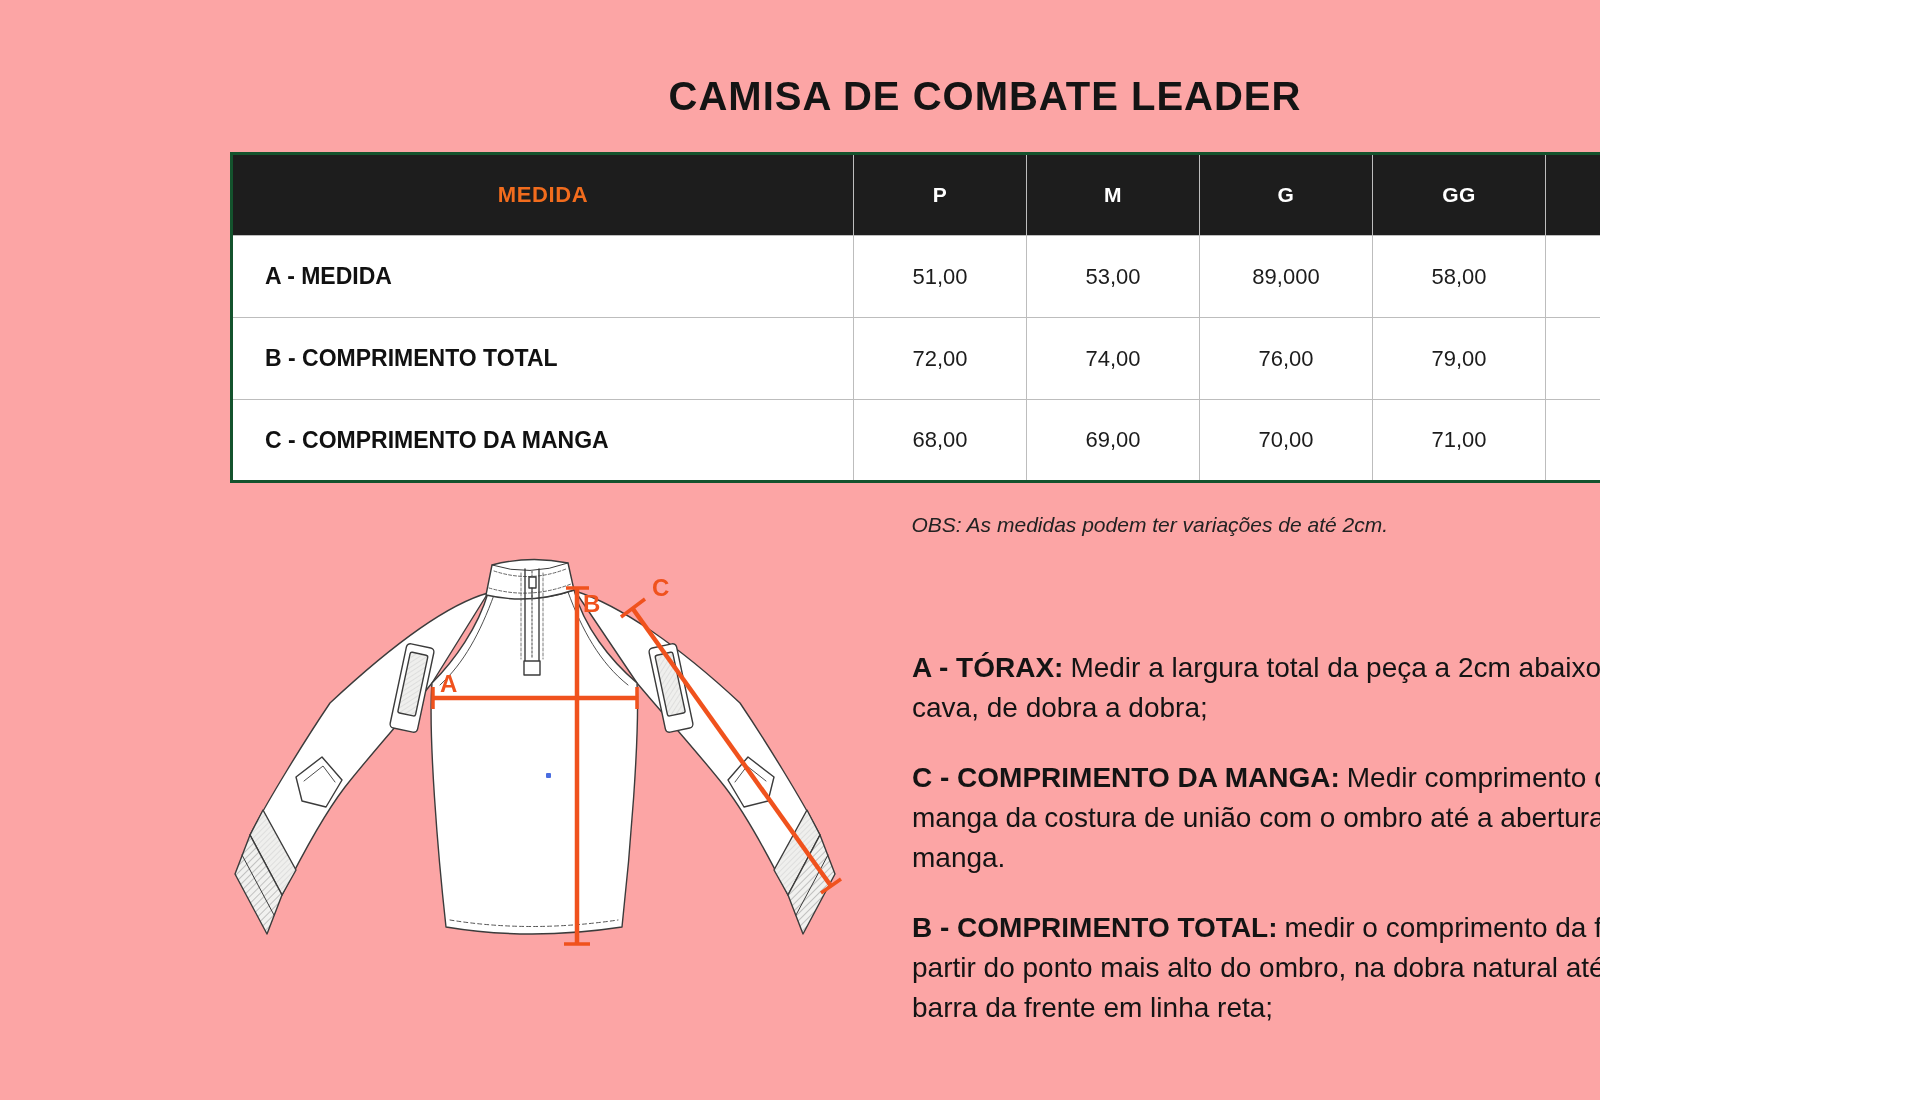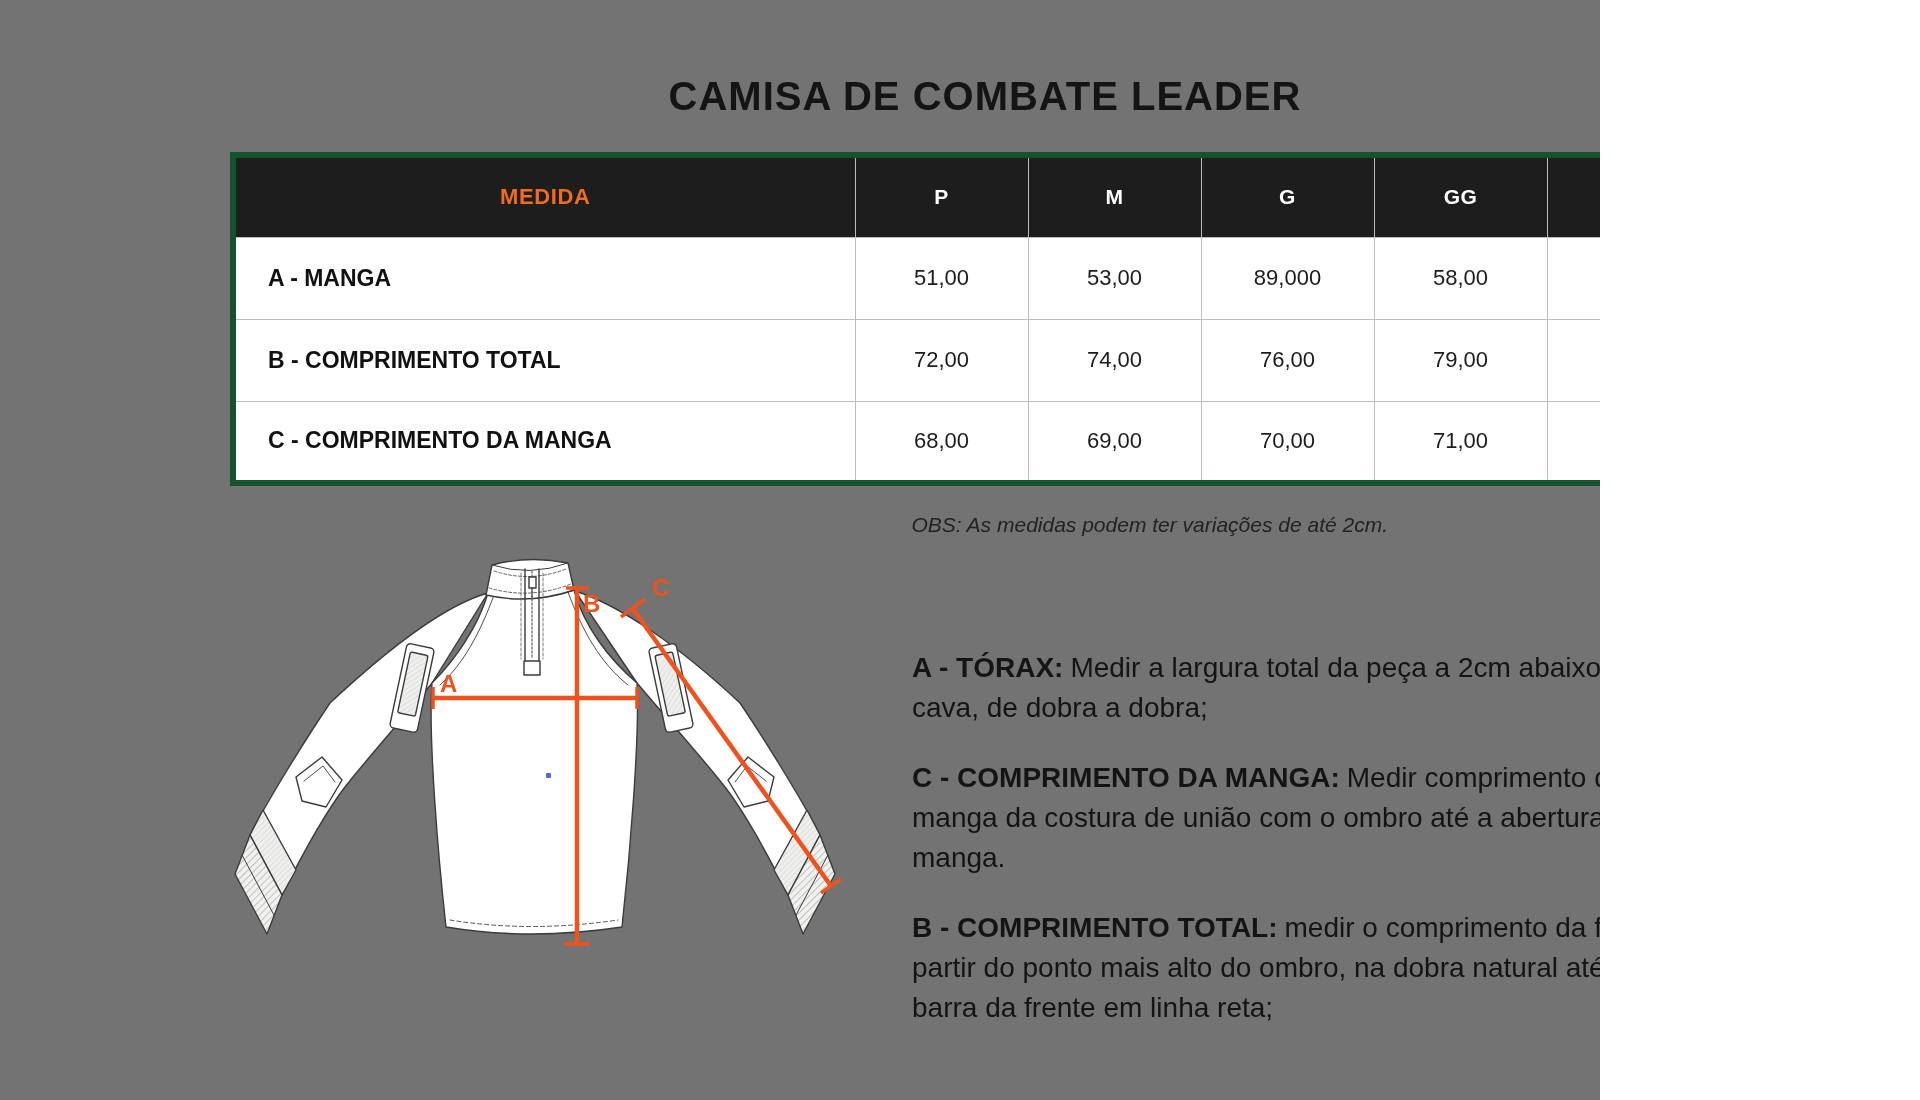--- a/index.html
+++ b/index.html
@@ -1,27 +1,27 @@
 <!DOCTYPE html>
 <html><head>
 <meta charset="utf-8">
 <style>
   html,body{margin:0;padding:0;background:#ffffff;}
   .canvas{
-    position:relative; width:1600px; height:1100px; background:#737373;
+    position:relative; width:1600px; height:1100px; background:#fca5a5;
     font-family:"Liberation Sans", sans-serif; color:#161616; overflow:hidden;
   }
   .title{
     position:absolute; left:230px; top:74px; width:1510px;
     text-align:center; font-size:40px; font-weight:700; letter-spacing:1px; color:#141414;
   }
   table.size-table{
     position:absolute; left:230px; top:152px; width:1488px; height:330px;
     border-collapse:collapse; table-layout:fixed;
-    border:6px solid #14532d;
+    border:3px solid #14532d;
     padding-left:45px;
   }
   table.size-table th, table.size-table td{ border:1px solid #bdbdbd; }
   table.size-table thead tr{ height:82px; }
   table.size-table thead th{
     background:#1d1d1d; color:#ffffff; font-size:21px; font-weight:700; letter-spacing:0.5px;
     text-align:center;
   }
   table.size-table thead th.h-medida{ color:#f26c1d; font-size:22px; letter-spacing:0.6px; }
   table.size-table tbody tr{ height:82px; background:#ffffff; }
@@ -62,21 +62,21 @@
         <th class="h-medida">MEDIDA</th>
         <th>P</th>
         <th>M</th>
         <th>G</th>
         <th>GG</th>
         <th>EG</th>
       </tr>
     </thead>
     <tbody>
       <tr>
-        <td class="lbl">A - MANGA</td>
+        <td class="lbl">A - MEDIDA</td>
         <td>51,00</td>
         <td>53,00</td>
         <td>89,000</td>
         <td>58,00</td>
         <td>29,76</td>
       </tr>
       <tr>
         <td class="lbl">B - COMPRIMENTO TOTAL</td>
         <td>72,00</td>
         <td>74,00</td>

